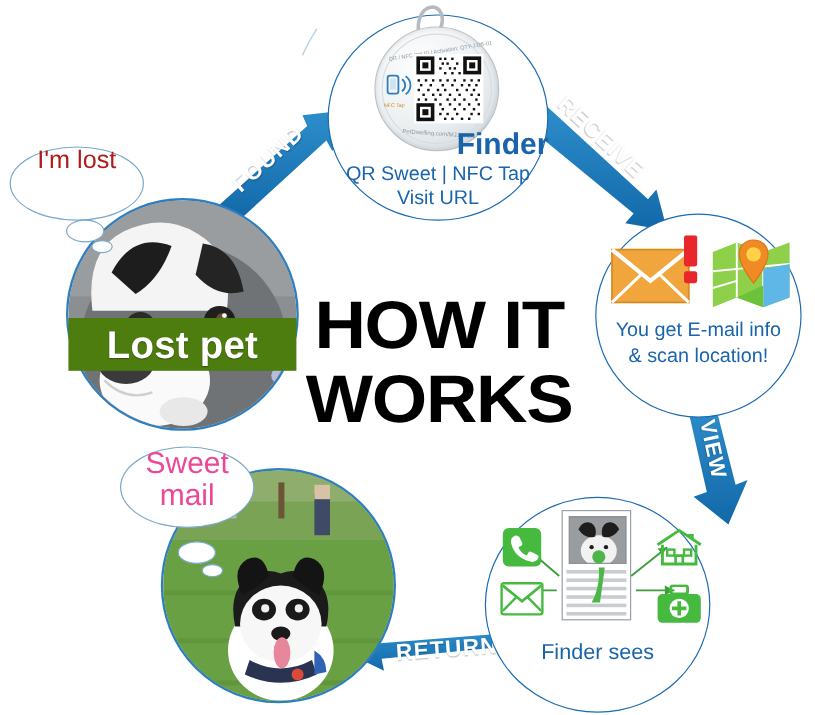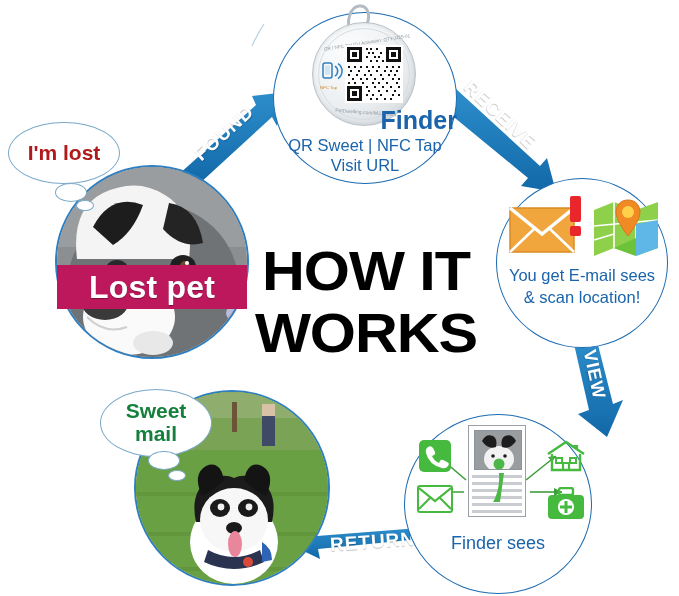--- a/index.html
+++ b/index.html
@@ -12,27 +12,27 @@
   .node{position:absolute;border-radius:50%;background:#ffffff;
         border:1.5px solid #1c6bb0;box-sizing:border-box;}
 
   
   .photo-circle{position:absolute;border-radius:50%;overflow:hidden;
                 border:2px solid #2f7fc0;box-sizing:border-box;}
 
   .banner{position:absolute;left:0;right:0;text-align:center;
           color:#ffffff;font-weight:bold;letter-spacing:.2px;
           text-shadow:0 1px 1px rgba(0,0,0,.35);}
-  .banner.red{background:#be185d;}
+  .banner.red{background:#4d7c0f;}
   .banner.green{background:#3cb043;}
 
   
   .bubble{position:absolute;background:#fff;border:1.4px solid #7aa9c9;
-          border-radius:50%;display:flex;align-items:center;
-          justify-content:center;text-align:center;font-weight:bold;
+          border-radius:50%;display:flex;
+          justify-content:center;text-align:center;font-weight:normal;
           line-height:1.08;box-sizing:border-box;}
   .dot{position:absolute;background:#fff;border:1.3px solid #7aa9c9;
        border-radius:50%;box-sizing:border-box;}
 
   
   .node-title{position:absolute;left:0;right:0;text-align:right;
               color:#1a64ab;font-weight:bold;}
   .node-sub{position:absolute;left:0;right:0;text-align:center;
             color:#1a64ab;line-height:1.18;}
 
@@ -239,21 +239,21 @@
     <path d="M2,14 L22,6 L44,14 L66,6 L66,52 L44,60 L22,52 L2,60 Z" fill="#8fd04a"></path>
     <path d="M22,6 L22,52 M44,14 L44,60" stroke="#ffffff" stroke-width="1.6" fill="none"></path>
     <path d="M2,30 L66,24" stroke="#ffffff" stroke-width="1.6" fill="none"></path>
     <path d="M44,28 L66,24 L66,52 L44,60 Z" fill="#5fb7e8"></path>
     <path d="M2,44 L22,38" stroke="#ffffff" stroke-width="1.6" fill="none"></path>
     <path d="M22,52 L44,42 L44,60 L22,52" fill="#6cc23a"></path>
     <path d="M36,4 C28,4 24,10 24,16 C24,25 36,40 36,40 C36,40 48,25 48,16 C48,10 44,4 36,4 Z" fill="#f08a24" stroke="#d9761a" stroke-width="1"></path>
     <circle cx="36" cy="16" r="6" fill="#ffd24a"></circle>
   </svg>
 
-  <div class="node-sub" style="left:496px;top:266px;width:172px;font-size:16.5px;font-weight:normal;">You get E-mail sees</div>
+  <div class="node-sub" style="left:496px;top:266px;width:172px;font-size:16.5px;font-weight:normal;">You get E-mail info</div>
   <div class="node-sub" style="left:496px;top:288px;width:172px;font-size:16.5px;">&amp; scan location!</div>
 
   <div class="node" style="left:404px;top:414px;width:188px;height:180px;"></div>
 
   <div class="doc" style="left:468px;top:425px;width:58px;height:92px;">
     <div class="mini-photo" style="left:5px;top:4px;width:48px;height:40px;">
       <svg width="48" height="40" style="display:block">
         <rect width="48" height="40" fill="#9a9d9f"></rect>
         <ellipse cx="24" cy="28" rx="15" ry="13" fill="#f2f2f2"></ellipse>
         <path d="M7,10 q4,-8 11,-5 q5,3 3,11 q-8,3 -14,-6 Z" fill="#1d1d1d"></path>
@@ -350,21 +350,21 @@
       <ellipse cx="98" cy="136" rx="8" ry="6" fill="#1a1a1a"></ellipse>
       <path d="M92,146 q6,22 12,0 q-4,8 -12,0 Z" fill="#e8879c"></path>
       <ellipse cx="99" cy="152" rx="7" ry="13" fill="#e8879c"></ellipse>
 
       <path d="M72,158 q26,14 52,0 l4,12 q-30,14 -60,0 Z" fill="#2a3450"></path>
       <path d="M126,150 q10,6 10,18 l-10,2 Z" fill="#2f63b5"></path>
       <circle cx="112" cy="170" r="5" fill="#d94a3a"></circle>
     </svg>
   </div>
 
-  <div class="bubble" style="left:100px;top:389px;width:112px;height:68px;font-size:21px;color:#15803d;">
+  <div class="bubble" style="left:100px;top:372px;width:112px;height:68px;font-size:25px;color:#ec4899;">
     <span>
       <span>Sweet</span><br>
       <span>mail</span>
     </span>
   </div>
   <div class="dot" style="left:148px;top:451px;width:32px;height:19px;"></div>
   <div class="dot" style="left:168px;top:470px;width:18px;height:11px;"></div>
 
   <div class="photo-circle" style="left:55px;top:165px;width:194px;height:194px;">
     <svg width="194" height="194" style="display:block">

